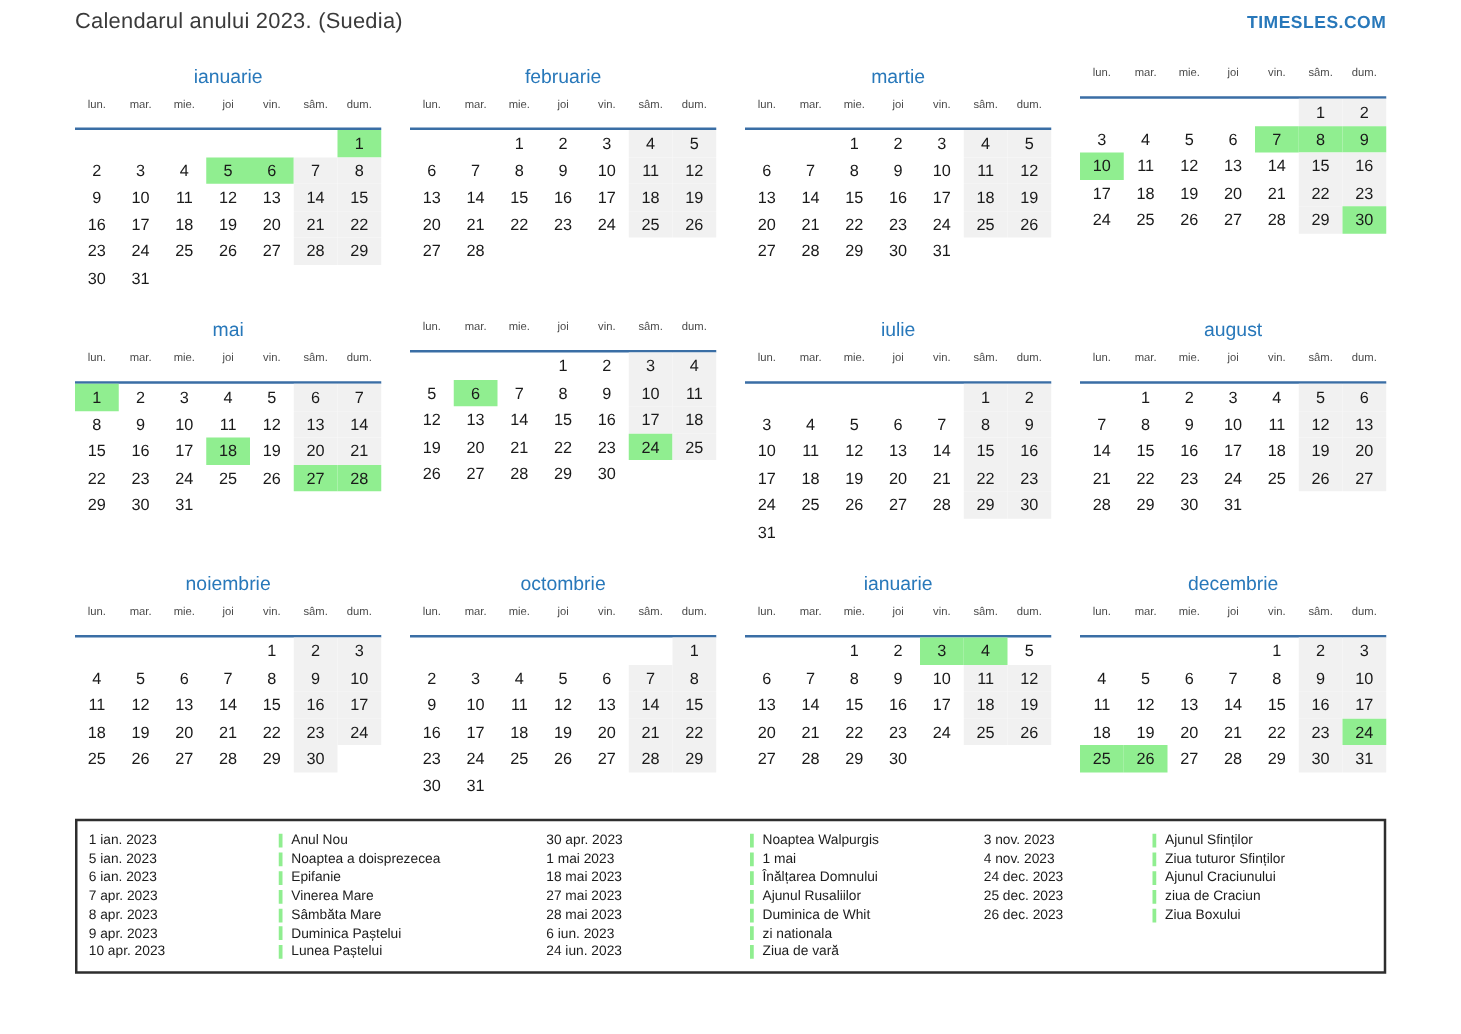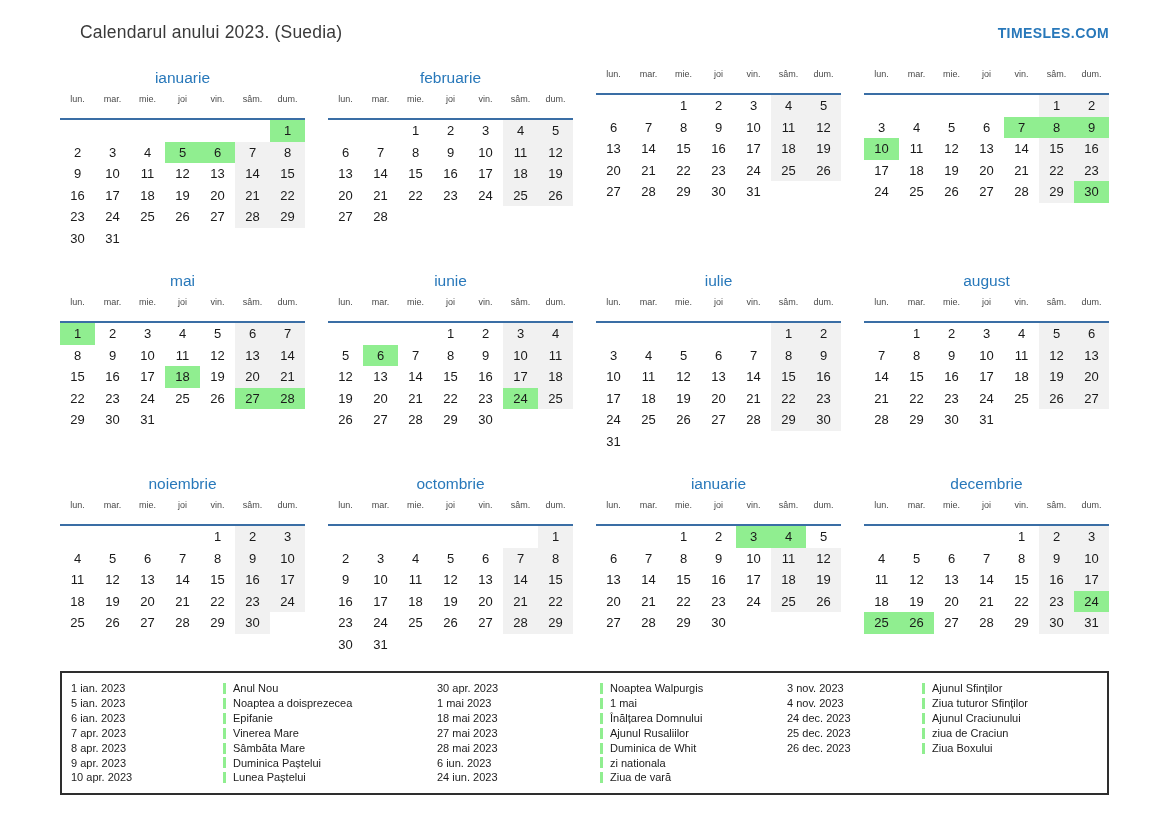--- a/index.html
+++ b/index.html
@@ -12,21 +12,21 @@
   }
   *{box-sizing:border-box;}
   html,body{margin:0;padding:0;}
   body{
     width:1169px;height:827px;overflow:hidden;background:#ffffff;
     font-family:"Liberation Sans",sans-serif;color:var(--ink);
     position:relative;
   }
   .page{padding:0 60px;}
   
-  .topbar{display:flex;justify-content:space-between;align-items:baseline;padding-top:22px;margin-left:20px;}
+  .topbar{display:flex;justify-content:space-between;align-items:baseline;padding-top:6px;}
   .title{font-size:17.5px;color:#3a3a3a;letter-spacing:.2px;}
   .site{font-size:14px;color:var(--accent);text-decoration:none;font-weight:600;letter-spacing:.4px;cursor:pointer;}
   
   .months{display:grid;grid-template-columns:repeat(4,1fr);column-gap:17px;row-gap:21px;margin-top:26px;gap:23px;}
   .month{min-height:174px;}
   .month-title{text-align:center;color:var(--accent);font-size:15.5px;margin-bottom:7px;}
   .weekdays{display:grid;grid-template-columns:repeat(7,1fr);border-bottom:2.5px solid var(--line);padding-bottom:14px;}
   .wd{font-size:9px;color:#4a4a4a;text-align:center;}
   .days{display:grid;grid-template-columns:repeat(7,1fr);grid-auto-rows:21.5px;}
   .cell{display:flex;align-items:center;justify-content:center;font-size:13px;color:var(--ink);}
@@ -151,20 +151,21 @@
           <div class="cell">27</div>
           <div class="cell">28</div>
           <div class="cell empty"></div>
           <div class="cell empty"></div>
           <div class="cell empty"></div>
           <div class="cell empty"></div>
           <div class="cell empty"></div>
         </div>
       </section>
       <section class="month">
+        <div class="month-title">martie</div>
         <div class="weekdays">
           <div class="wd">lun.</div>
           <div class="wd">mar.</div>
           <div class="wd">mie.</div>
           <div class="wd">joi</div>
           <div class="wd">vin.</div>
           <div class="wd">sâm.</div>
           <div class="wd">dum.</div>
         </div>
         <div class="days">
@@ -296,21 +297,20 @@
           <div class="cell">29</div>
           <div class="cell">30</div>
           <div class="cell">31</div>
           <div class="cell empty"></div>
           <div class="cell empty"></div>
           <div class="cell empty"></div>
           <div class="cell empty"></div>
         </div>
       </section>
       <section class="month">
-        <div class="month-title">iunie</div>
         <div class="weekdays">
           <div class="wd">lun.</div>
           <div class="wd">mar.</div>
           <div class="wd">mie.</div>
           <div class="wd">joi</div>
           <div class="wd">vin.</div>
           <div class="wd">sâm.</div>
           <div class="wd">dum.</div>
         </div>
         <div class="days">

